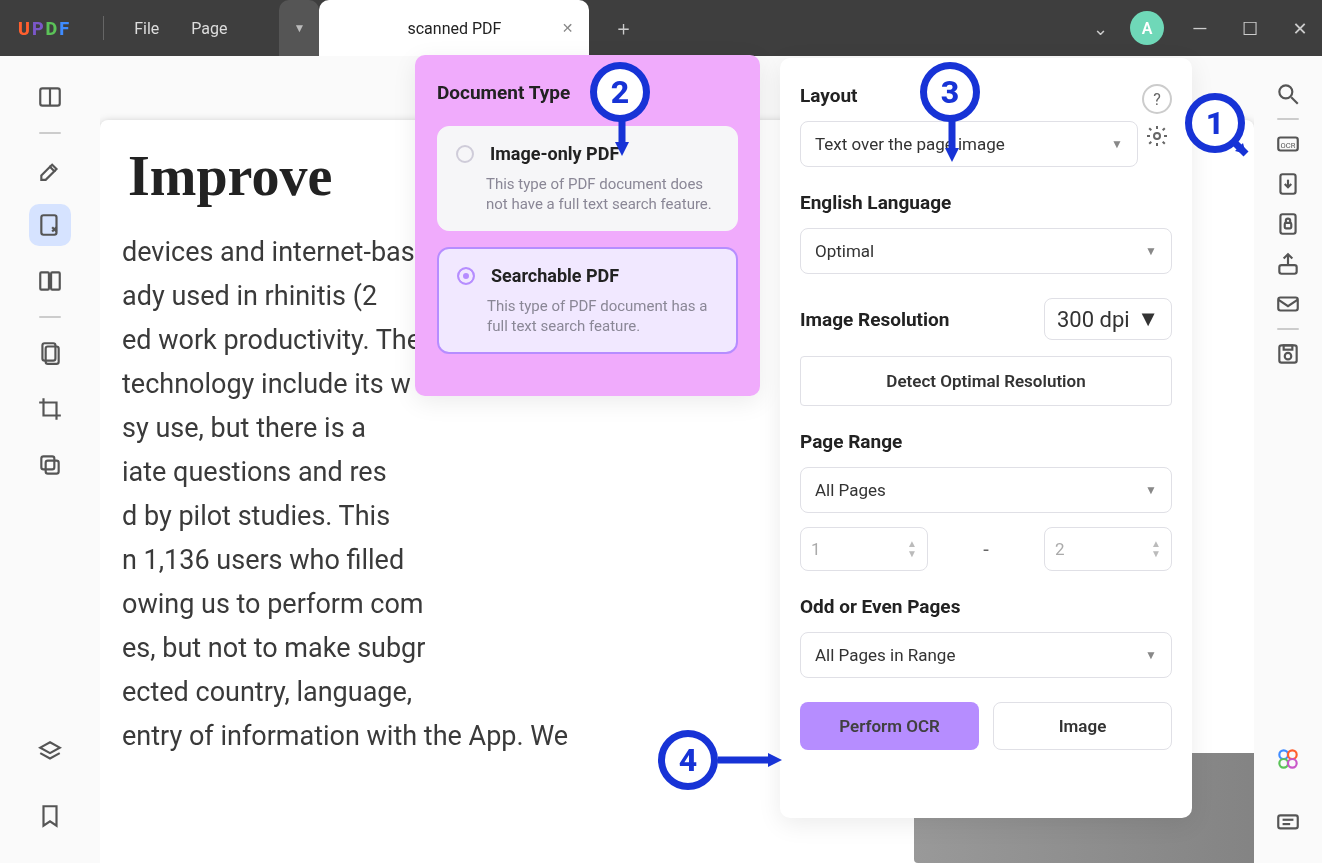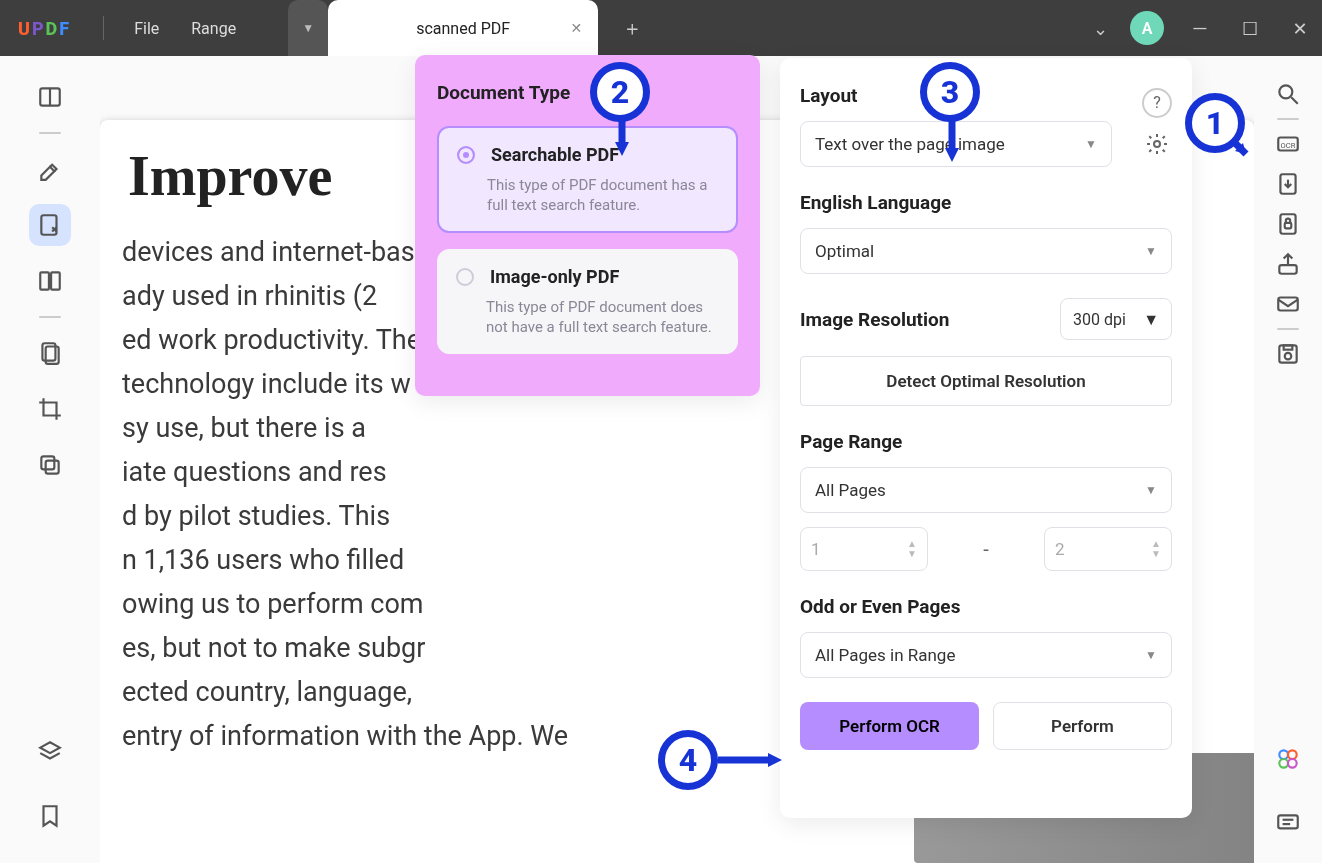--- a/index.html
+++ b/index.html
@@ -56,51 +56,51 @@
 .option:not(.selected) .radio{border-color:#cfccd9;}
 
 
 .settings-panel{position:absolute;left:780px;top:58px;width:412px;height:760px;background:#fff;border-radius:10px;padding:26px 20px 18px;box-shadow:0 6px 24px rgba(0,0,0,.08);}
 .field-label{font-size:19px;font-weight:700;color:#222;margin-bottom:14px;margin-top:24px;}
 .field-label.first{margin-top:0;}
 .select{flex:1;height:46px;border:1px solid #e0e0e6;border-radius:8px;display:flex;align-items:center;justify-content:space-between;padding:0 14px;font-size:17px;color:#333;cursor:pointer;background:#fff;}
 .select .caret{font-size:12px;color:#888;}
 .icon-btn{width:30px;height:30px;border-radius:50%;display:flex;align-items:center;justify-content:center;cursor:pointer;color:#666;border:2px solid #ccc;}
 .gear-btn{width:30px;height:30px;display:flex;align-items:center;justify-content:center;cursor:pointer;}
-.row-inline{display:flex;align-items:center;gap:30px;}
+.row-inline{display:flex;align-items:flex-start;gap:4px;}
 .res-row{display:flex;align-items:center;justify-content:space-between;margin-top:24px;gap:36px;}
 .res-row .label{font-size:19px;font-weight:700;color:#222;}
-.res-select{width:112px;height:42px;border:1px solid #e0e0e6;border-radius:8px;display:flex;align-items:center;justify-content:space-between;padding:0 12px;font-size:16px;color:#333;cursor:pointer;}
+.res-select{width:128px;height:42px;border:1px solid #e0e0e6;border-radius:8px;display:flex;align-items:center;justify-content:space-between;padding:0 12px;font-size:22px;color:#333;cursor:pointer;}
 .detect-btn{width:100%;height:50px;margin-top:16px;border:1px solid #e0e0e6;border-radius:4px;background:#fff;font-size:17px;font-weight:600;color:#333;cursor:pointer;}
 .range-row{display:flex;align-items:center;gap:16px;margin-top:14px;}
 .spin{flex:0 0 128px;height:44px;border:1px solid #e0e0e6;border-radius:8px;display:flex;align-items:center;justify-content:space-between;padding:0 10px;color:#aaa;font-size:17px;}
 .spin .arrows{display:flex;flex-direction:column;font-size:10px;color:#bbb;line-height:10px;}
 .dash{flex:1;text-align:center;font-size:20px;color:#666;}
 .action-row{display:flex;gap:14px;margin-top:24px;}
 .btn{flex:1;height:48px;border-radius:8px;font-size:17px;font-weight:600;cursor:pointer;border:1px solid transparent;}
-.btn.primary{background:#b68dff;color:#000000;}
+.btn.primary{background:#b68dff;color:#404040;}
 .btn.secondary{background:#fff;border-color:#e0e0e6;color:#333;}
 
 
 .anno-circle{position:absolute;width:60px;height:60px;border:7px solid #1733d6;border-radius:50%;background:#fff;display:flex;align-items:center;justify-content:center;font-size:32px;font-weight:800;color:#1733d6;z-index:50;}
 .anno-arrow{position:absolute;z-index:49;}
 .anno-arrow svg{overflow:visible;}
 .anno-arrow path,.anno-arrow line{stroke:#1733d6;stroke-width:7;fill:none;}
 .anno-arrow polygon{fill:#1733d6;}
 </style>
 </head>
 <body>
 
 <div class="titlebar">
   <div class="logo">
     <span>U</span><span>P</span><span>D</span><span>F</span>
   </div>
   <div class="divider-v"></div>
   <div class="menu">File</div>
-  <div class="menu">Range</div>
+  <div class="menu">Page</div>
   <div class="tab-gap"></div>
   <div class="tab inactive">
       <span style="color:#bbb;font-size:12px;">▼</span>
     </div>
   <div class="tab active">
     <span>scanned PDF</span>
     <span class="close">✕</span>
   </div>
   <div class="newtab">＋</div>
   <div class="title-right">
@@ -258,29 +258,29 @@
             <line x1="7" y1="9" x2="17" y2="9"></line>
             <line x1="7" y1="13" x2="14" y2="13"></line>
           </svg>
         </div>
     </div>
   </div>
 </div>
 
 <div class="ocr-panel">
   <div class="panel-h">Document Type</div>
+  <div class="option">
+    <span class="radio"></span>
+    <span class="ot">Image-only PDF</span>
+    <div class="od">This type of PDF document does not have a full text search feature.</div>
+  </div>
   <div class="option selected">
     <span class="radio"></span>
     <span class="ot">Searchable PDF</span>
     <div class="od">This type of PDF document has a full text search feature.</div>
-  </div>
-  <div class="option">
-    <span class="radio"></span>
-    <span class="ot">Image-only PDF</span>
-    <div class="od">This type of PDF document does not have a full text search feature.</div>
   </div>
 </div>
 
 <div class="settings-panel">
   <div class="row-inline" style="justify-content:space-between;">
     <div class="field-label first">Layout</div>
     <div class="icon-btn">?</div>
   </div>
   <div class="row-inline">
     <div class="select">
@@ -328,21 +328,21 @@
   </div>
 
   <div class="field-label">Odd or Even Pages</div>
   <div class="select">
     <span>All Pages in Range</span>
     <span class="caret">▼</span>
   </div>
 
   <div class="action-row">
     <button class="btn primary">Perform OCR</button>
-    <button class="btn secondary">Perform</button>
+    <button class="btn secondary">Image</button>
   </div>
 </div>
 
 <div class="anno-circle" style="left:1185px;top:93px;">1</div>
 <div class="anno-arrow" style="left:1232px;top:140px;">
   <svg width="30" height="30">
       <line x1="0" y1="0" x2="14" y2="14"></line>
       <polygon points="14,14 3,11 11,3"></polygon>
     </svg>
 </div>

